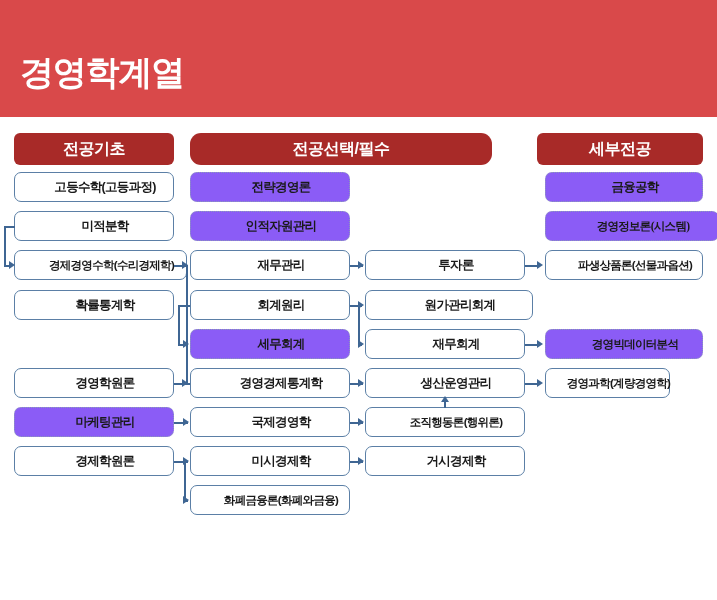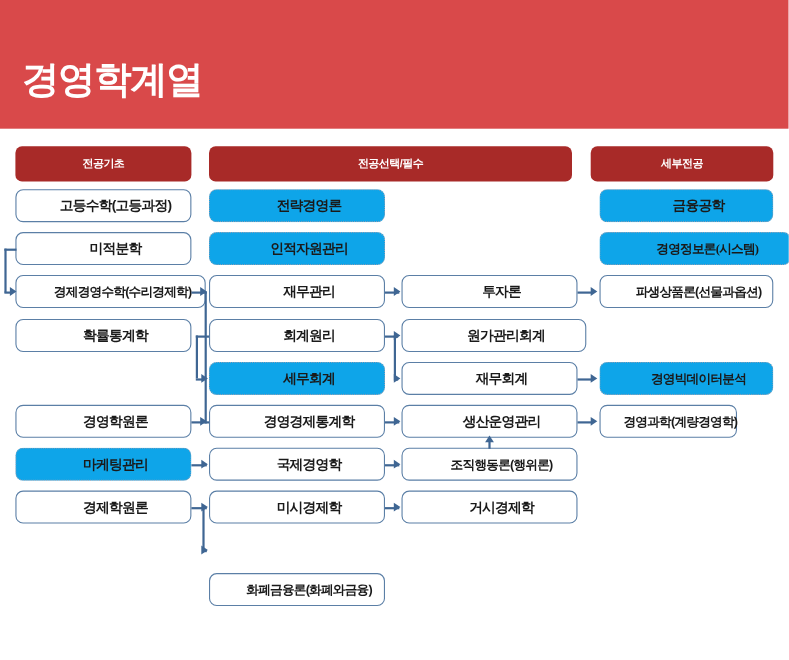--- a/index.html
+++ b/index.html
@@ -20,35 +20,35 @@
     white-space:nowrap;
   }
   .banner-title{
     position:absolute;left:20px;top:50px;
     font-size:34px;font-weight:bold;color:#ffffff;letter-spacing:-1.2px;
     white-space:nowrap;
   }
   
   .col-head{
     position:absolute;height:32px;background:#a82a28;border-radius:6px;
-    color:#ffffff;font-size:10px;font-weight:bold;letter-spacing:-0.5px;
+    color:#ffffff;font-size:16px;font-weight:bold;letter-spacing:-0.5px;
     display:flex;align-items:center;justify-content:center;
   }
   
   .box{
     position:absolute;height:30px;border-radius:7px;
     display:flex;align-items:center;justify-content:center;
     font-size:12.5px;font-weight:bold;color:#1a1a1a;letter-spacing:-0.7px;
     box-sizing:border-box;text-align:left;white-space:nowrap;padding-left:22px;
   }
   .box.solid{
     background:#ffffff;border:1.6px solid #5b7fa6;
   }
   .box.dashed{
-    background:#0ea5e9;border:1.6px dotted #8d9fb5;font-family:Liberation Serif, serif;
+    background:#8b5cf6;border:1.6px dotted #8d9fb5;font-family:Liberation Serif, serif;
   }
   .box.small{font-size:11.5px;}
   
   .ln{position:absolute;background:#3f6693;}
   .ln.h{height:1.6px;}
   .ln.v{width:1.6px;}
   .arrow{
     position:absolute;width:0;height:0;
     border-top:4px solid transparent;border-bottom:4px solid transparent;
     border-left:6px solid #3f6693;
@@ -59,40 +59,40 @@
   }
 </style>
 </head>
 <body>
 
 <div class="banner">
   <div class="banner-title">경영학계열</div>
 </div>
 
 <div class="col-head" style="left:14px;top:133px;width:160px;">전공기초</div>
-<div class="col-head" style="left:190px;top:133px;width:330px;">전공선택/필수</div>
+<div class="col-head" style="left:190px;top:133px;width:302px;border-radius:11px;">전공선택/필수</div>
 <div class="col-head" style="left:537px;top:133px;width:166px;">세부전공</div>
 
 <div class="box solid" style="left:14px;top:172px;width:160px;">고등수학(고등과정)</div>
 <div class="box solid" style="left:14px;top:211px;width:160px;">미적분학</div>
 <div class="box solid small" style="left:14px;top:250px;width:173px;">경제경영수학(수리경제학)</div>
 <div class="box solid" style="left:14px;top:290px;width:160px;">확률통계학</div>
 <div class="box solid" style="left:14px;top:368px;width:160px;">경영학원론</div>
 <div class="box dashed" style="left:14px;top:407px;width:160px;">마케팅관리</div>
 <div class="box solid" style="left:14px;top:446px;width:160px;">경제학원론</div>
 
 <div class="box dashed" style="left:190px;top:172px;width:160px;">전략경영론</div>
 <div class="box dashed" style="left:190px;top:211px;width:160px;">인적자원관리</div>
 <div class="box solid" style="left:190px;top:250px;width:160px;">재무관리</div>
 <div class="box solid" style="left:190px;top:290px;width:160px;">회계원리</div>
 <div class="box dashed" style="left:190px;top:329px;width:160px;">세무회계</div>
 <div class="box solid" style="left:190px;top:368px;width:160px;">경영경제통계학</div>
 <div class="box solid" style="left:190px;top:407px;width:160px;">국제경영학</div>
 <div class="box solid" style="left:190px;top:446px;width:160px;">미시경제학</div>
-<div class="box solid small" style="left:190px;top:485px;width:160px;margin-top:36px;">화폐금융론(화폐와금융)</div>
+<div class="box solid small" style="left:190px;top:485px;width:160px;">화폐금융론(화폐와금융)</div>
 
 <div class="box solid" style="left:365px;top:250px;width:160px;">투자론</div>
 <div class="box solid" style="left:365px;top:290px;width:168px;">원가관리회계</div>
 <div class="box solid" style="left:365px;top:329px;width:160px;">재무회계</div>
 <div class="box solid" style="left:365px;top:368px;width:160px;">생산운영관리</div>
 <div class="box solid small" style="left:365px;top:407px;width:160px;">조직행동론(행위론)</div>
 <div class="box solid" style="left:365px;top:446px;width:160px;">거시경제학</div>
 
 <div class="box dashed" style="left:545px;top:172px;width:158px;">금융공학</div>
 <div class="box dashed small" style="left:545px;top:211px;width:174px;">경영정보론(시스템)</div>

